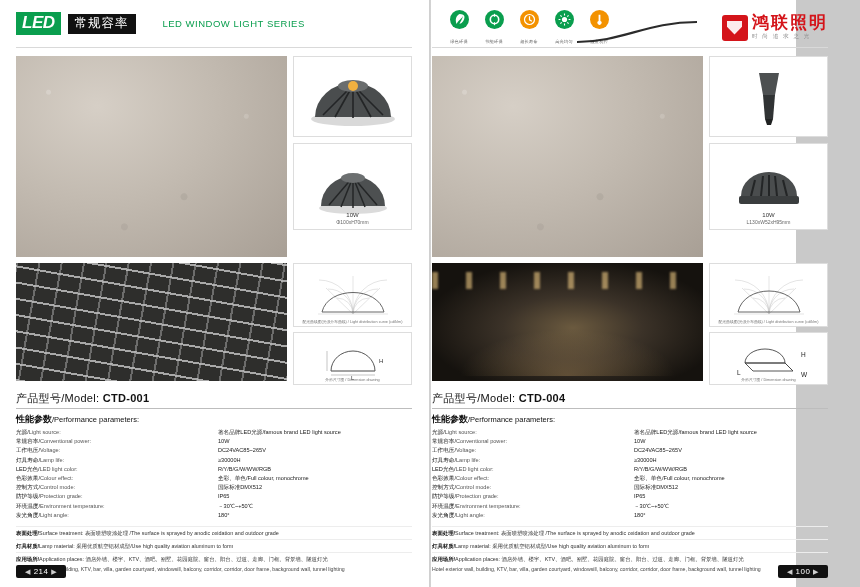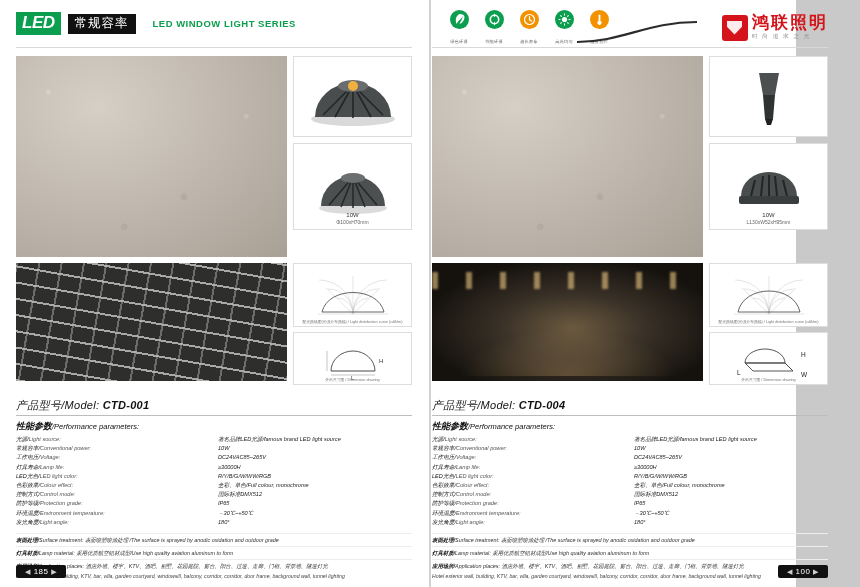--- a/index.html
+++ b/index.html
@@ -40,22 +40,21 @@
     letter-spacing:-0.5px;
   }
   .hdr-cn{
     background:#111;color:#fff;
     font-size:12.5px;line-height:17px;
     padding:1px 7px 2px 7px;
     letter-spacing:1px;
   }
   .hdr-en{
     color:#0a9e4e;font-size:9.5px;letter-spacing:.5px;
-    margin-left:10px;
-    font-weight:bold;
+    margin-left:20px;
   }
   .hdr-rule{
     position:absolute;left:0;right:0;bottom:6px;height:1px;background:#d9d9d9;
   }
 
   
   .icon-strip{
     display:flex;align-items:flex-start;gap:9px;
     margin-left:14px;margin-top:-2px;
   }
@@ -121,21 +120,21 @@
   .diag-col{width:119px;display:flex;flex-direction:column;gap:5px;}
   .diag-box{
     background:#fff;border:1px solid #ddd;position:relative;
     display:flex;align-items:center;justify-content:center;
   }
   .db-a{height:62px;}
   .db-b{height:51px;}
   .db-cap{position:absolute;bottom:2px;left:0;right:0;text-align:center;font-size:3.8px;color:#777;}
 
   
-  .spec{margin-top:13px;font-style:italic;}
+  .spec{margin-top:6px;}
   .model-line{
     font-size:11px;font-weight:bold;color:#111;letter-spacing:.3px;
     border-bottom:1px solid #bdbdbd;padding-bottom:2px;
   }
   .model-line .en{font-weight:normal;}
   .perf-title{
     font-size:9px;font-weight:bold;color:#111;margin-top:4px;
   }
   .perf-title .en{font-weight:normal;font-size:7.5px;text-align:center;}
   table.params{
@@ -403,21 +402,21 @@
         <div class="note">
           <b>应用场所/</b><span>Application places:</span>
           <span>酒店外墙、楼宇、KTV、酒吧、别墅、花园庭院、窗台、阳台、过道、走廊、门框、背景墙、隧道灯光</span>
         </div>
         <div class="apps">Hotel exterior wall, building, KTV, bar, villa, garden courtyard, windowsill, balcony, corridor, corridor, door frame, background wall, tunnel lighting</div>
       </div>
     </div>
 
     <div class="pgnum left">
       <span class="ar">◀</span>
-      <span>185</span>
+      <span>214</span>
       <span class="ar">▶</span>
     </div>
   </div>
 
   <div class="spine"></div>
 
   <div class="page right">
 
     <div class="header">
       <div class="hdr-left" style="justify-content:flex-start;">

